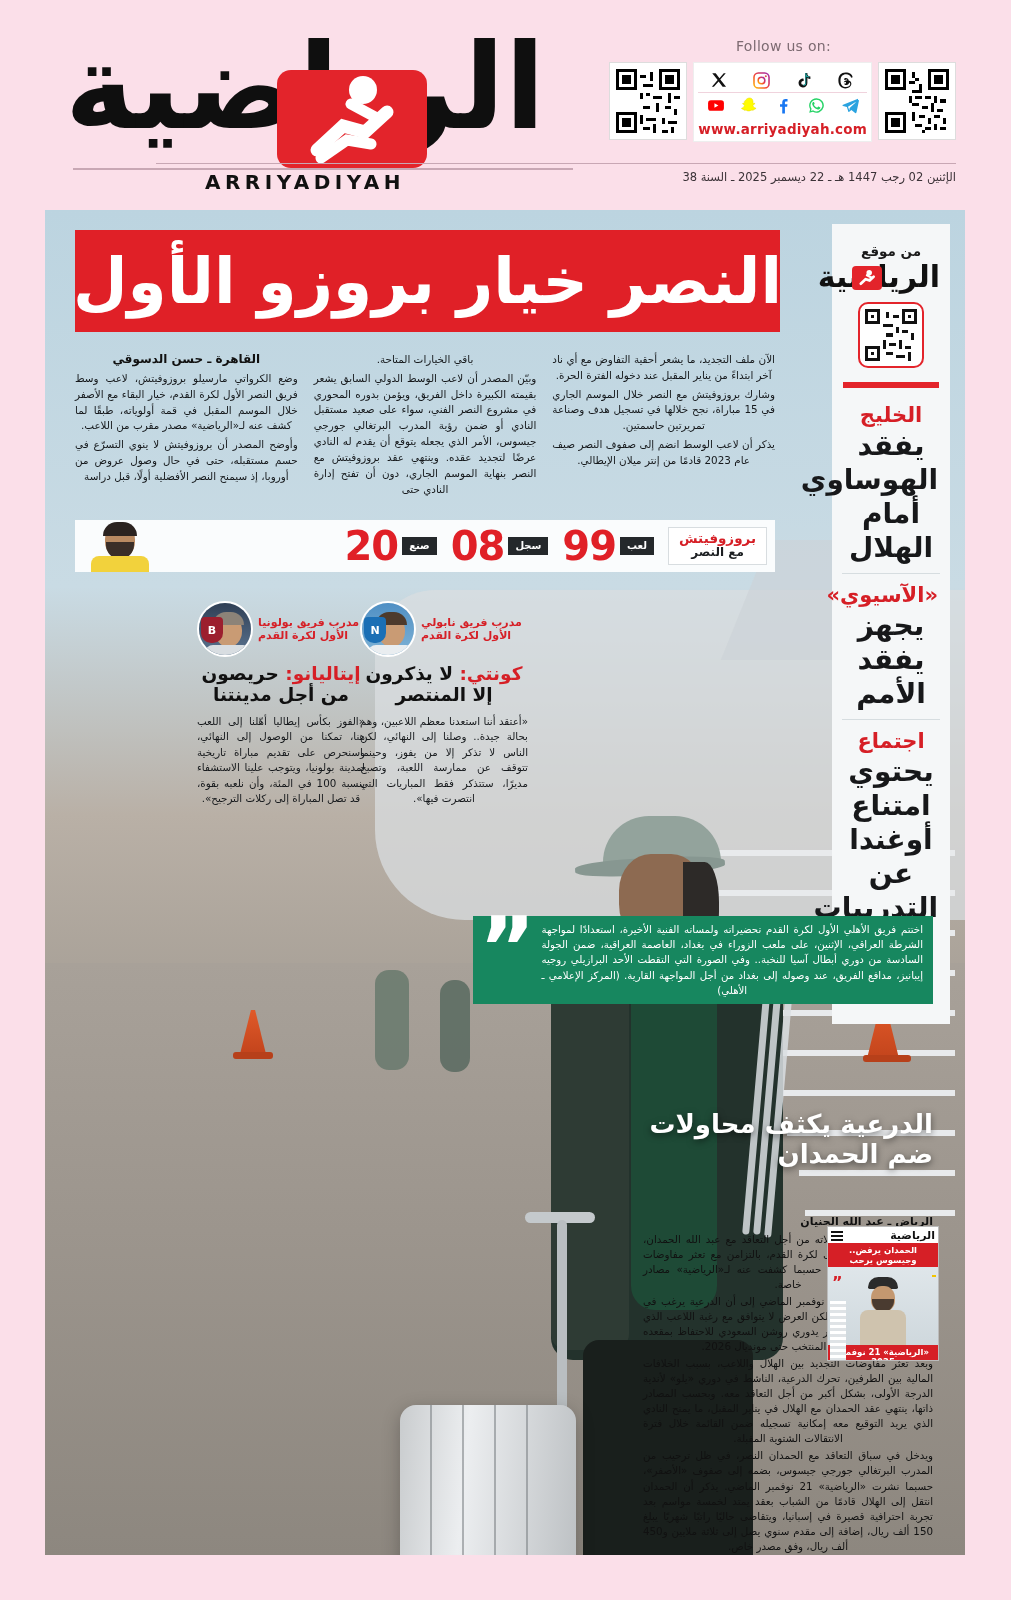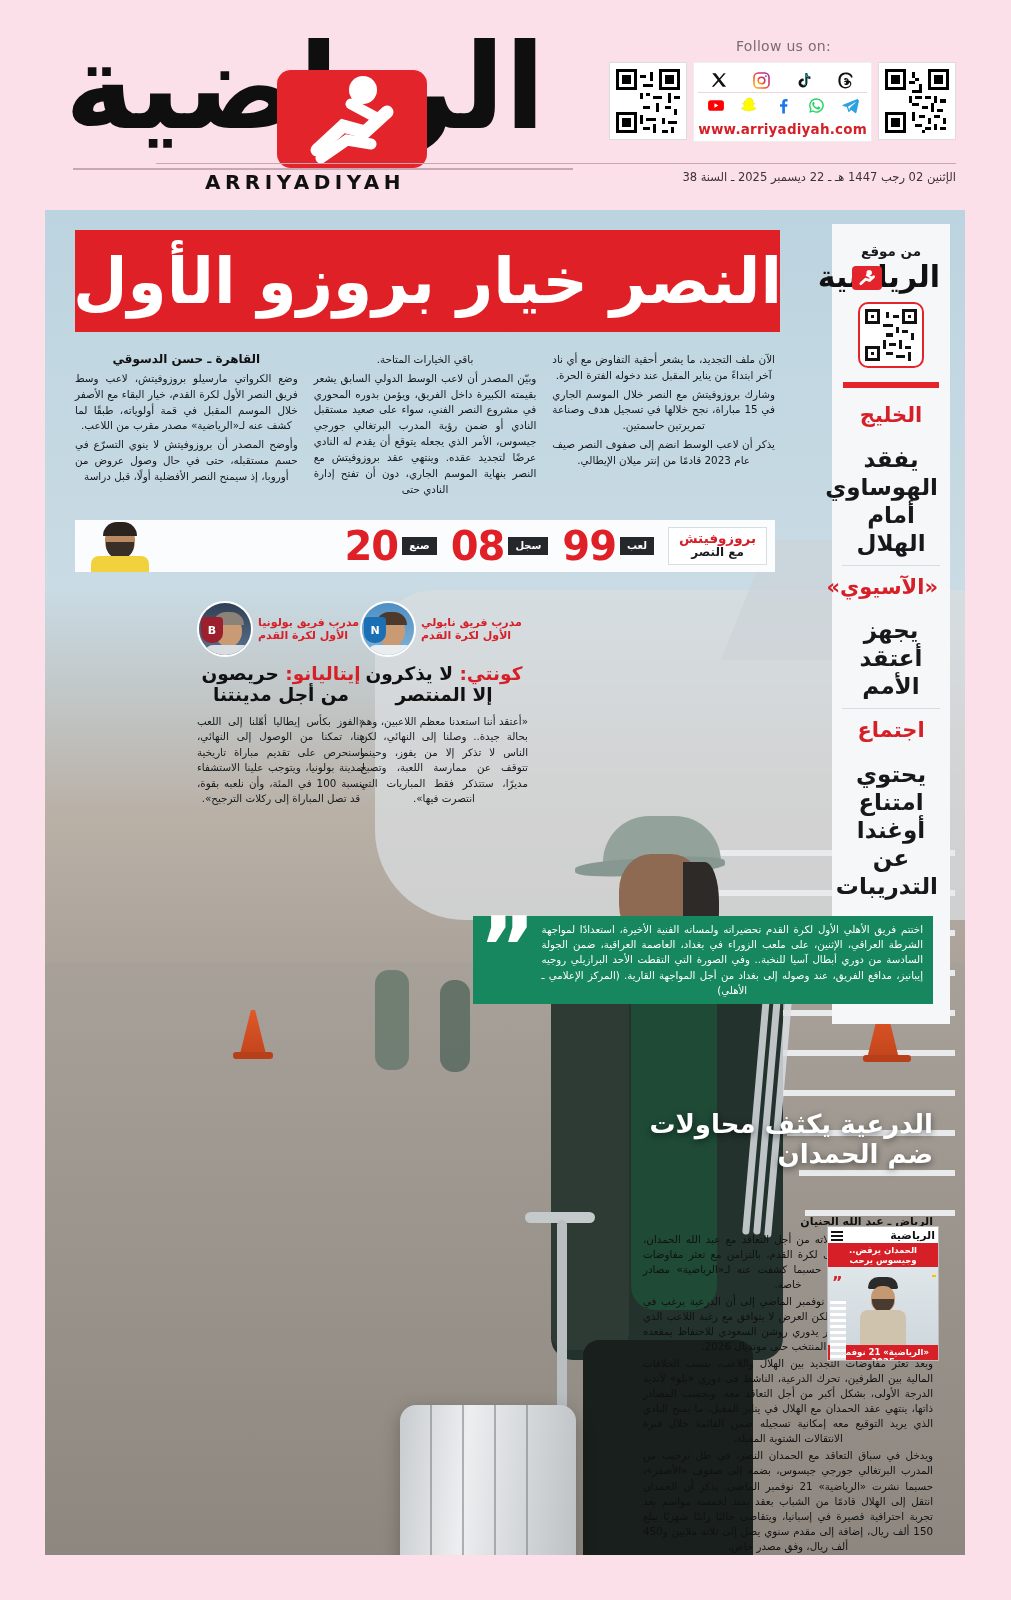--- a/index.html
+++ b/index.html
@@ -91,21 +91,21 @@
   .sb-from { font-size: 13.5px; font-weight: 800; color: #1a1a1a; margin-bottom: 3px; }
   .sb-logo { font-size: 30px; font-weight: 900; color: #111; letter-spacing: -2px; line-height: 1; position: relative; display: inline-block; }
   .sb-logo-mark { position: absolute; left: 34px; top: 4px; width: 30px; height: 24px; background: #e3242b; border-radius: 4px; }
   .sb-logo-run { position: absolute; left: 38px; top: 6px; width: 22px; height: 20px; }
   .sb-qr { margin: 10px auto 0; width: 66px; height: 66px; border: 2px solid #e3242b; border-radius: 10px; padding: 5px; background: #fff; }
   .sb-qr svg { width: 100%; height: 100%; display: block; }
   .sb-rule-red { width: 96px; height: 6px; background: #e3242b; margin: 14px auto 12px; }
   .sb-item { padding: 4px 2px 8px; }
   .sb-item + .sb-item { border-top: 1px solid #d6dde0; padding-top: 10px; }
   .sb-kicker { font-size: 21px; font-weight: 900; color: #d61f26; line-height: 1.12; }
-  .sb-text { font-size: 23px; font-weight: 700; color: #17181a; line-height: 1.22; margin-top: 17px; }
+  .sb-text { font-size: 28px; font-weight: 700; color: #17181a; line-height: 1.22; margin-top: 1px; }
 
   
   .headline-bar {
     position: absolute; right: 185px; top: 20px; width: 705px; height: 102px;
     background: #e02027; display: flex; align-items: center; justify-content: center;
   }
   .headline-bar h1 {
     color: #fff; font-size: 63px; font-weight: 900; line-height: 1;
     letter-spacing: -1px; white-space: nowrap;
   }
@@ -456,21 +456,21 @@
         </svg>
       </div>
       <div class="sb-rule-red"></div>
 
       <div class="sb-item">
         <div class="sb-kicker">الخليج</div>
         <div class="sb-text">يفقد الهوساوي أمام الهلال</div>
       </div>
       <div class="sb-item">
         <div class="sb-kicker">«الآسيوي»</div>
-        <div class="sb-text">يجهز أعتقد الأمم</div>
+        <div class="sb-text">يجهز يفقد الأمم</div>
       </div>
       <div class="sb-item">
         <div class="sb-kicker">اجتماع</div>
         <div class="sb-text">يحتوي امتناع أوغندا عن التدريبات</div>
       </div>
     </aside>
 
     <div class="headline-bar">
       <h1>النصر خيار بروزو الأول</h1>
     </div>

